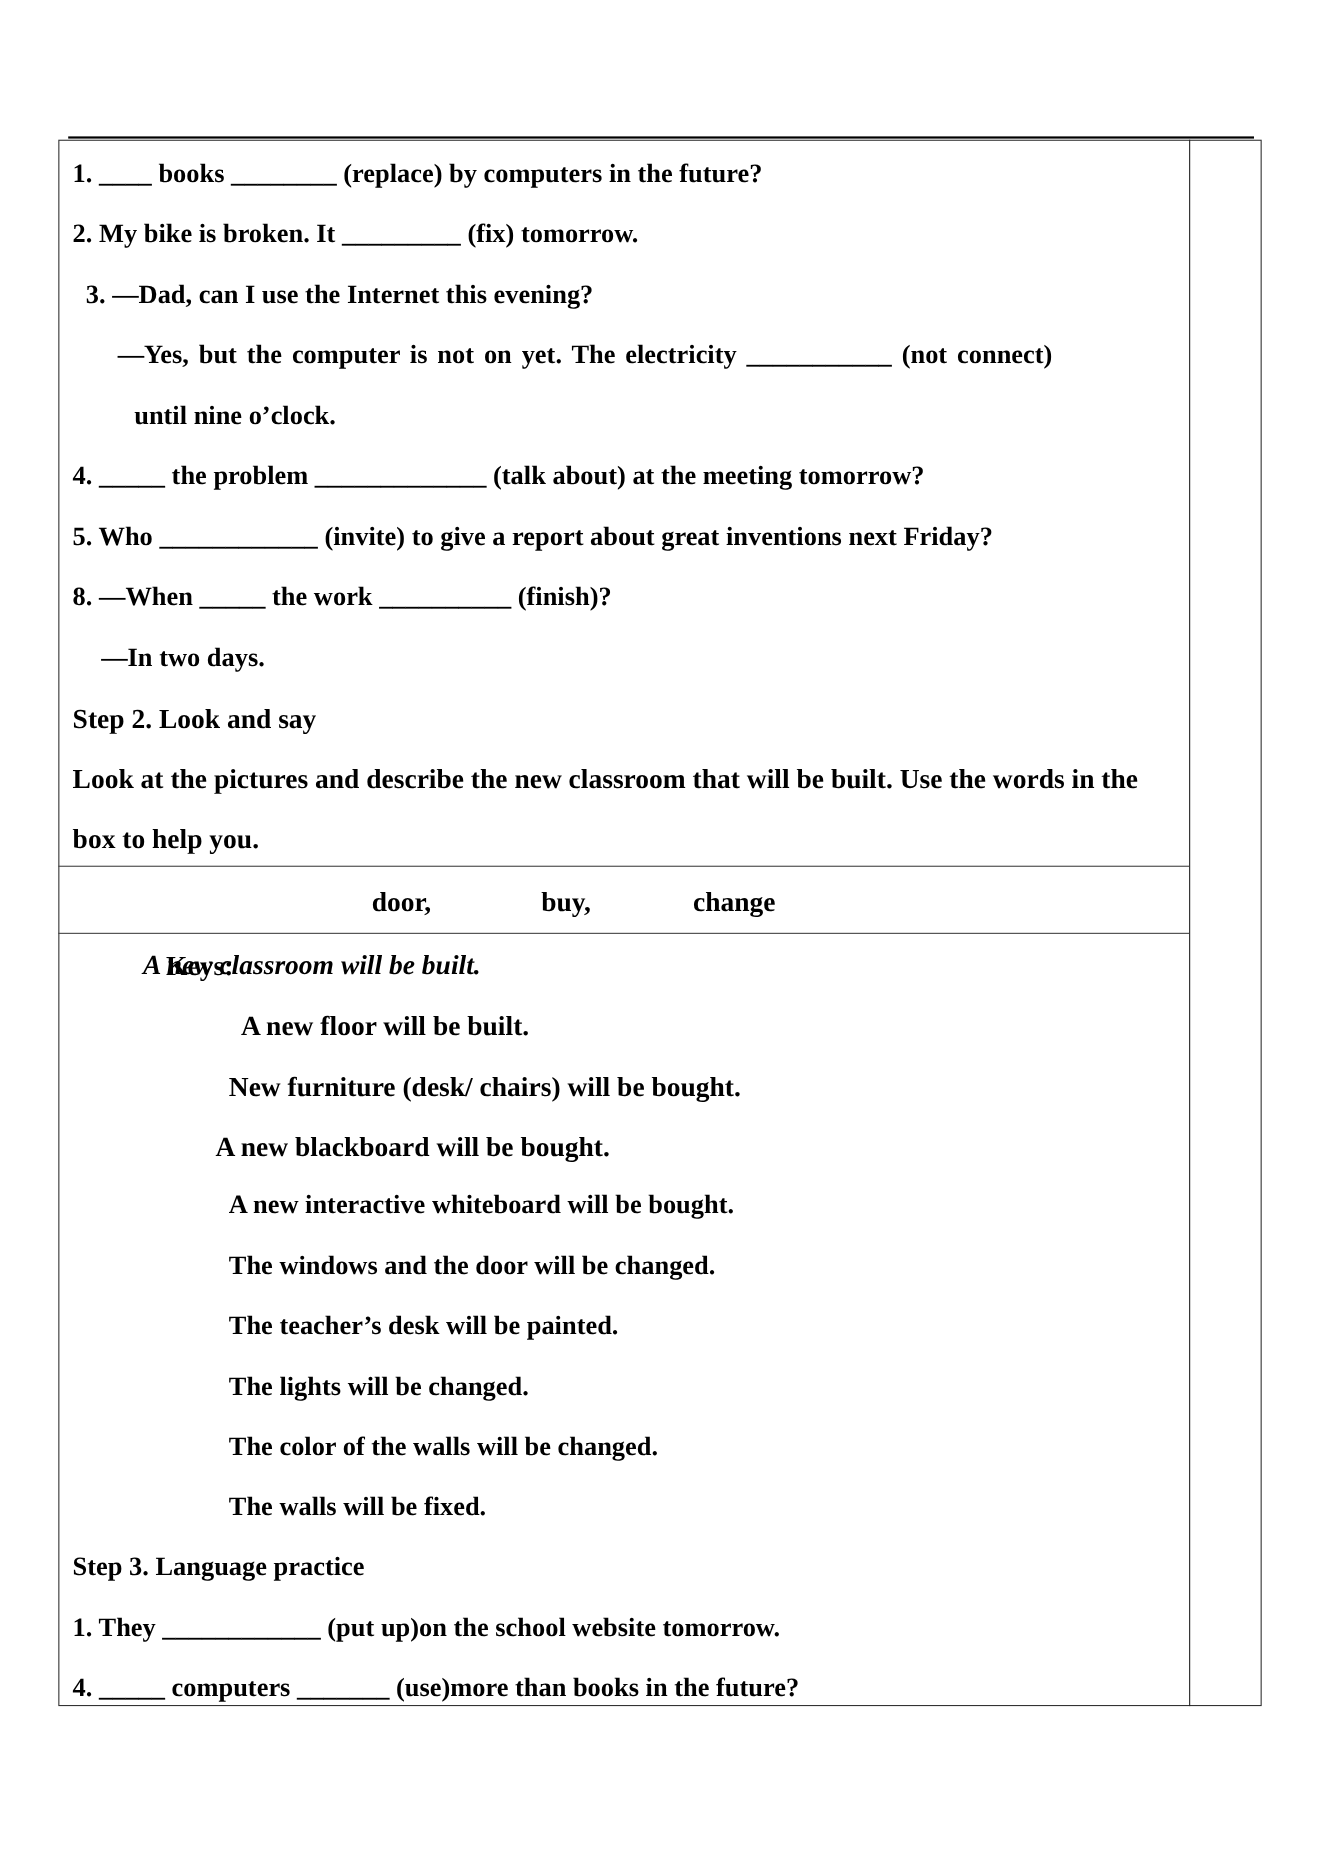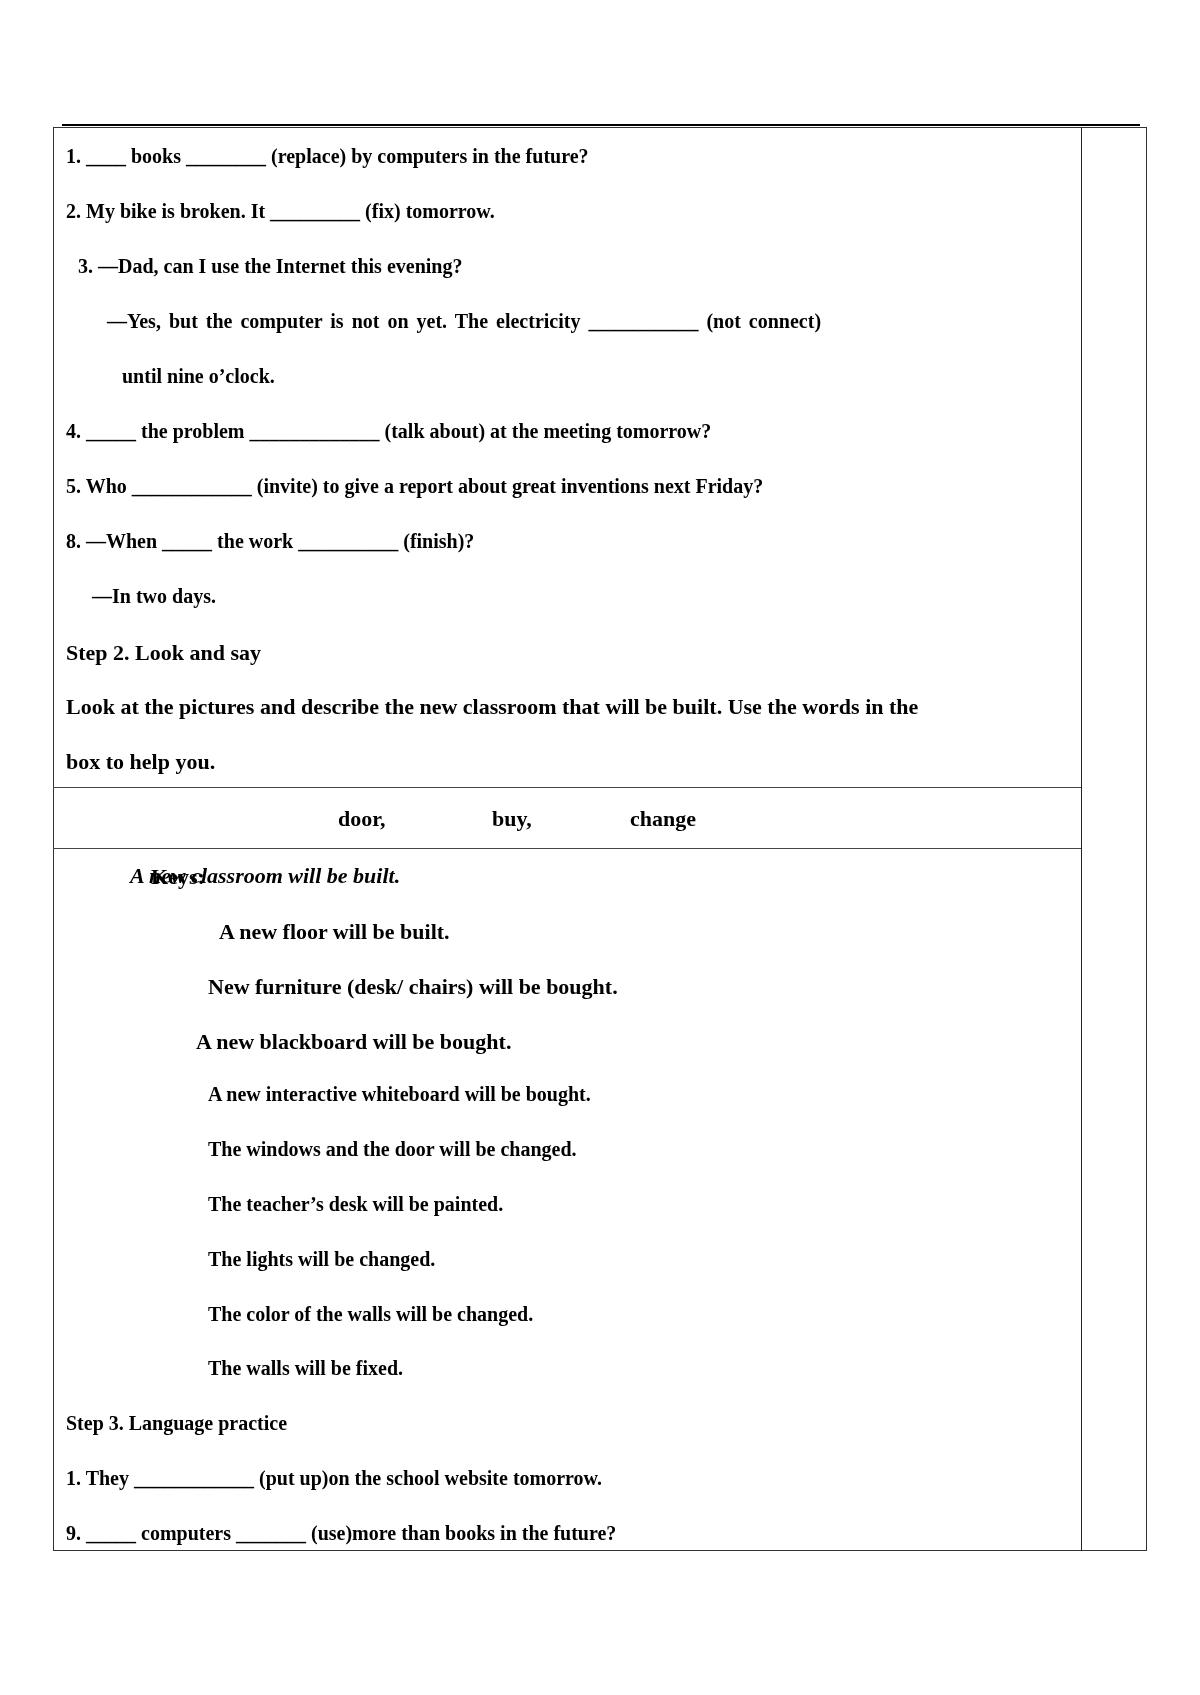--- a/index.html
+++ b/index.html
@@ -4,22 +4,22 @@
 <style>
   html, body { margin: 0; padding: 0; background: #ffffff; }
   body { width: 1200px; height: 1695px; position: relative; overflow: hidden;
          font-family: "Liberation Serif", "DejaVu Serif", serif; color: #000; font-weight: bold; }
   .top-rule { position: absolute; left: 62px; top: 124px; width: 1078px; height: 2px; background: #000; }
   .table { position: absolute; left: 53px; top: 127px; width: 1094px; height: 1424px;
            border: 1px solid #333; box-sizing: border-box; }
   .right-col { position: absolute; left: 1081px; top: 127px; width: 1px; height: 1424px; background: #222; }
   .hline { position: absolute; left: 53px; width: 1028px; height: 1px; background: #444; }
   .line { position: absolute; white-space: pre; line-height: 1; }
-  .f24 { font-size: 20px; }
-  .f22 { font-size: 22px; }
+  .f24 { font-size: 24px; }
+  .f22 { font-size: 25px; }
   .it { font-style: italic; }
 </style>
 </head>
 <body>
 
 <div class="top-rule"></div>
 <div class="table"></div>
 <div class="right-col"></div>
 <div class="hline" style="top:787px;"></div>
 <div class="hline" style="top:848px;"></div>
@@ -49,13 +49,13 @@
 <div class="line f22" style="left:196px; top:1031px;">A new blackboard will be bought.</div>
 <div class="line f24" style="left:208px; top:1084px;">A new interactive whiteboard will be bought.</div>
 <div class="line f24" style="left:208px; top:1139px;">The windows and the door will be changed.</div>
 <div class="line f24" style="left:208px; top:1194px;">The teacher’s desk will be painted.</div>
 <div class="line f24" style="left:208px; top:1249px;">The lights will be changed.</div>
 <div class="line f24" style="left:208px; top:1304px;">The color of the walls will be changed.</div>
 <div class="line f24" style="left:208px; top:1358px;">The walls will be fixed.</div>
 
 <div class="line f24" style="left:66px; top:1413px;">Step 3. Language practice</div>
 <div class="line f24" style="left:66px; top:1468px;">1. They ____________ (put up)on the school website tomorrow.</div>
-<div class="line f24" style="left:66px; top:1523px;">9. _____ computers _______ (use)more than books in the future?</div>
+<div class="line f24" style="left:66px; top:1523px;">4. _____ computers _______ (use)more than books in the future?</div>
 
 </body></html>

